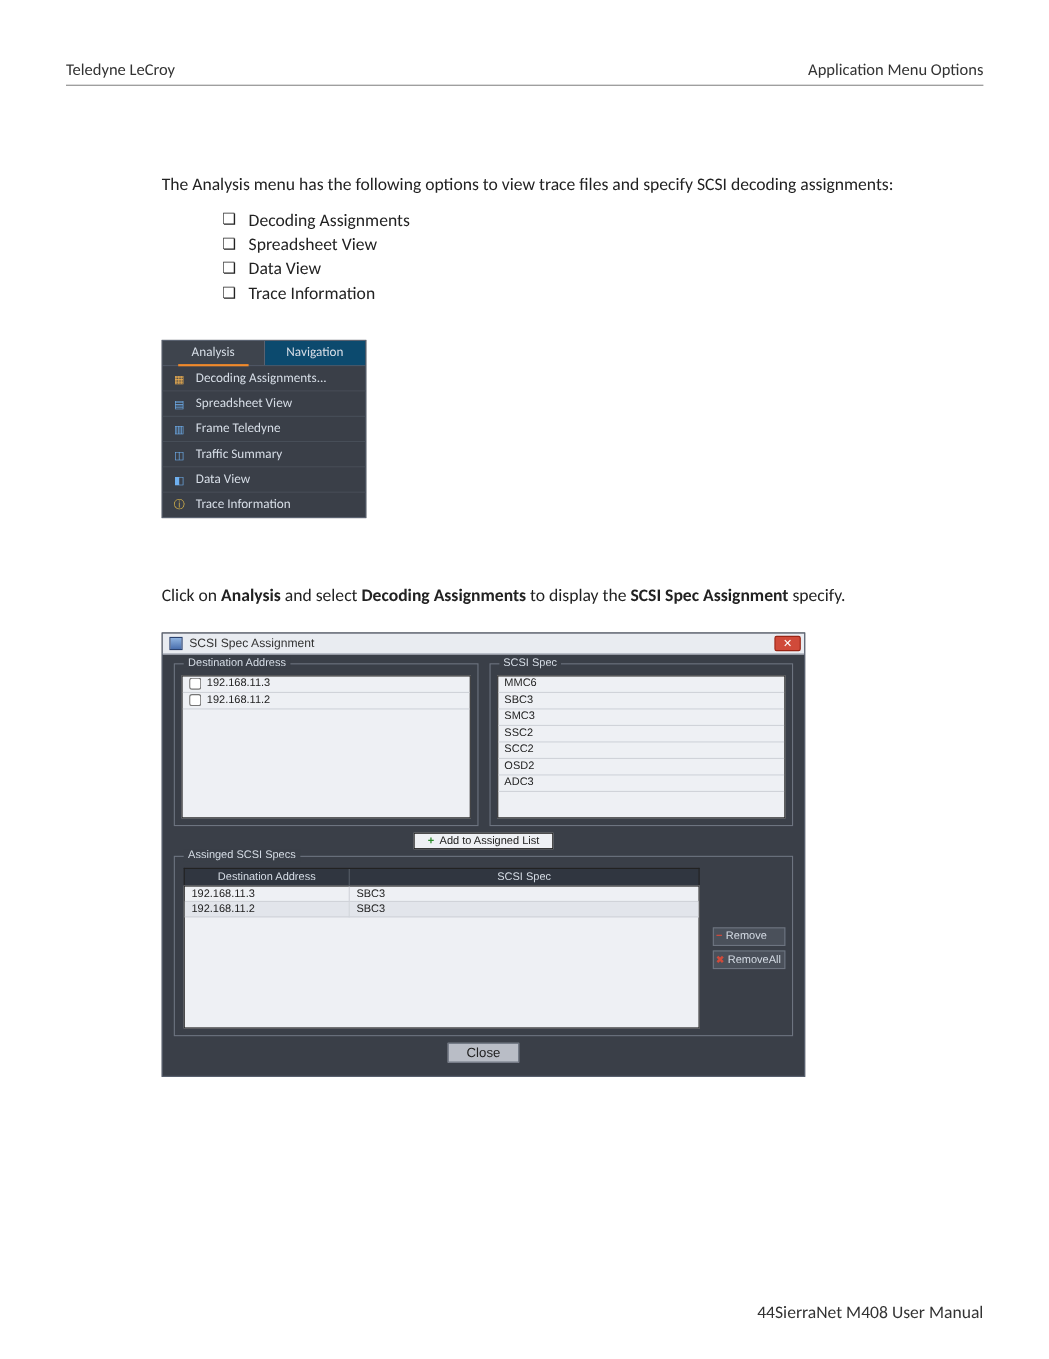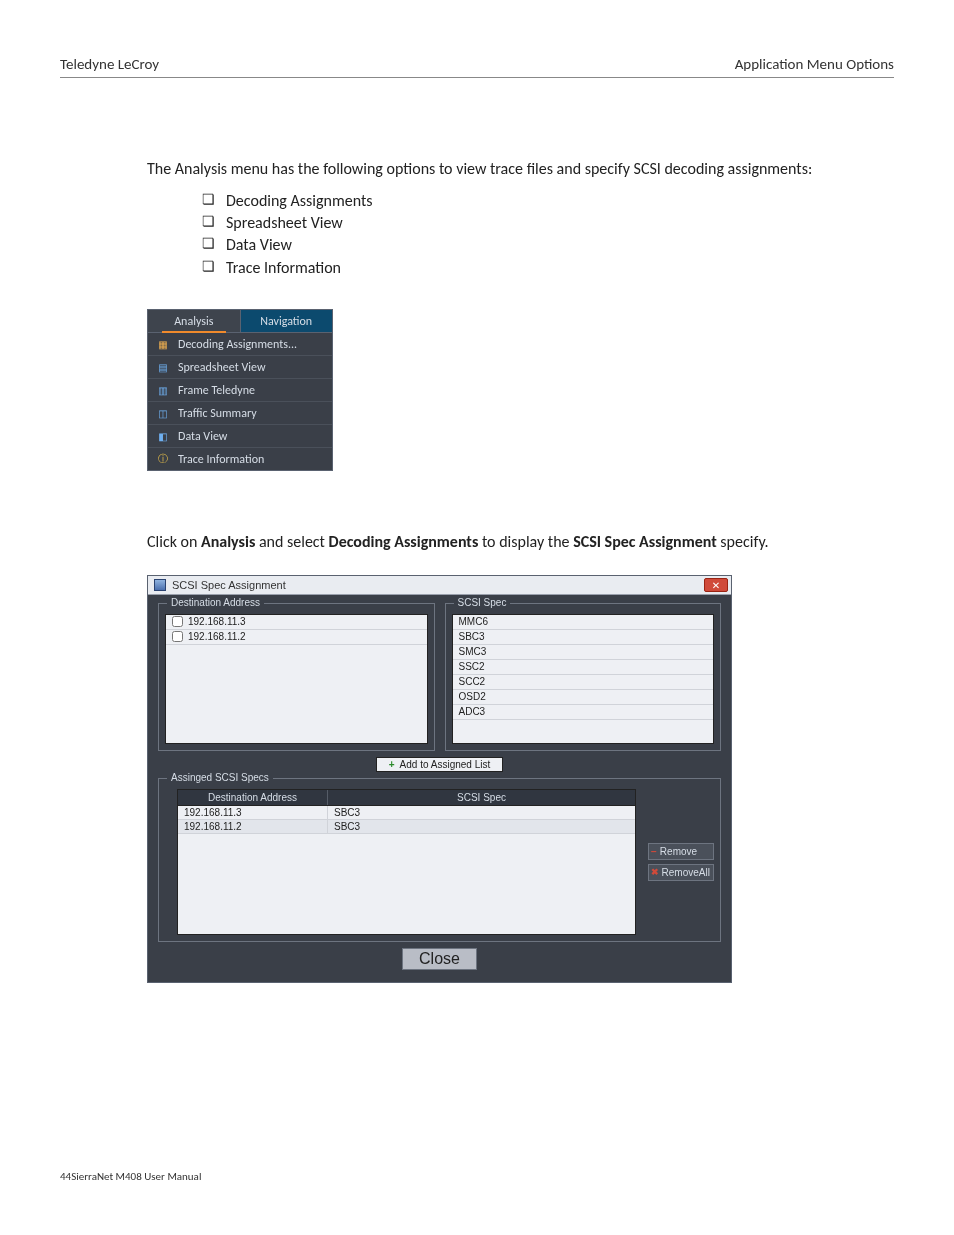--- a/index.html
+++ b/index.html
@@ -112,21 +112,21 @@
   .listbox .lrow input[type=checkbox]{ width: 11px; height: 11px; }
   .add-row { text-align: center; padding: 6px 0 6px 0; }
   .add-btn {
     display: inline-flex; align-items: center; gap: 5px;
     background: #eef0f4; border: 1px solid #222; color: #222;
     padding: 1px 12px; font-size: 10px;
   }
   .plus { color: #2a8a2a; font-weight: bold; }
 
   .assigned-group {
-    border: 1px solid #6d7480; position: relative; padding: 10px 6px 6px 18px;
+    border: 1px solid #6d7480; position: relative; padding: 10px 6px 6px 8px;
   }
   .assigned-body { display: flex; gap: 8px; }
   .table-wrap { flex: 1; }
   .table-head {
     display: flex; background: #303640; color: #d6dde6; font-size: 10px;
     border: 1px solid #222; border-bottom: none;
   }
   .th1 { width: 150px; text-align: center; padding: 2px 0; border-right: 1px solid #555c67;}
   .th2 { flex: 1; text-align: center; padding: 2px 0; }
   .table-body {
@@ -140,26 +140,26 @@
   .rbtn {
     width: 66px; background: #4a505a; border: 1px solid #6d7480; color: #d6dde6;
     font-size: 10px; padding: 2px 2px; display: flex; align-items: center; gap: 3px;
     justify-content: flex-start;
   }
   .minus { color: #d04a3a; font-weight: bold; }
   .xmark { color: #d04a3a; font-weight: bold; font-size: 9px;}
   .close-row { text-align: center; padding: 6px 0 2px 0; }
   .close-btn {
     display: inline-block; background: #b9bdc6; border: 1px solid #6d7480; color: #222;
-    padding: 1px 16px; font-size: 16px;
+    padding: 1px 16px; font-size: 12px;
   }
 
   .ftr {
-    position: absolute; left: 60px; right: 60px; bottom: 52px;
-    display: flex; justify-content: flex-start; font-size: 11px; color: #333;
+    position: absolute; left: 60px; right: 60px; bottom: 32px;
+    display: flex; justify-content: flex-end; font-size: 16px; color: #333;
   }
 
   .app-icon {
     width: 12px; height: 12px; background: linear-gradient(#8fb3e0,#4a6fae);
     border: 1px solid #2a4270;
   }
 </style>
 </head>
 <body>
 

